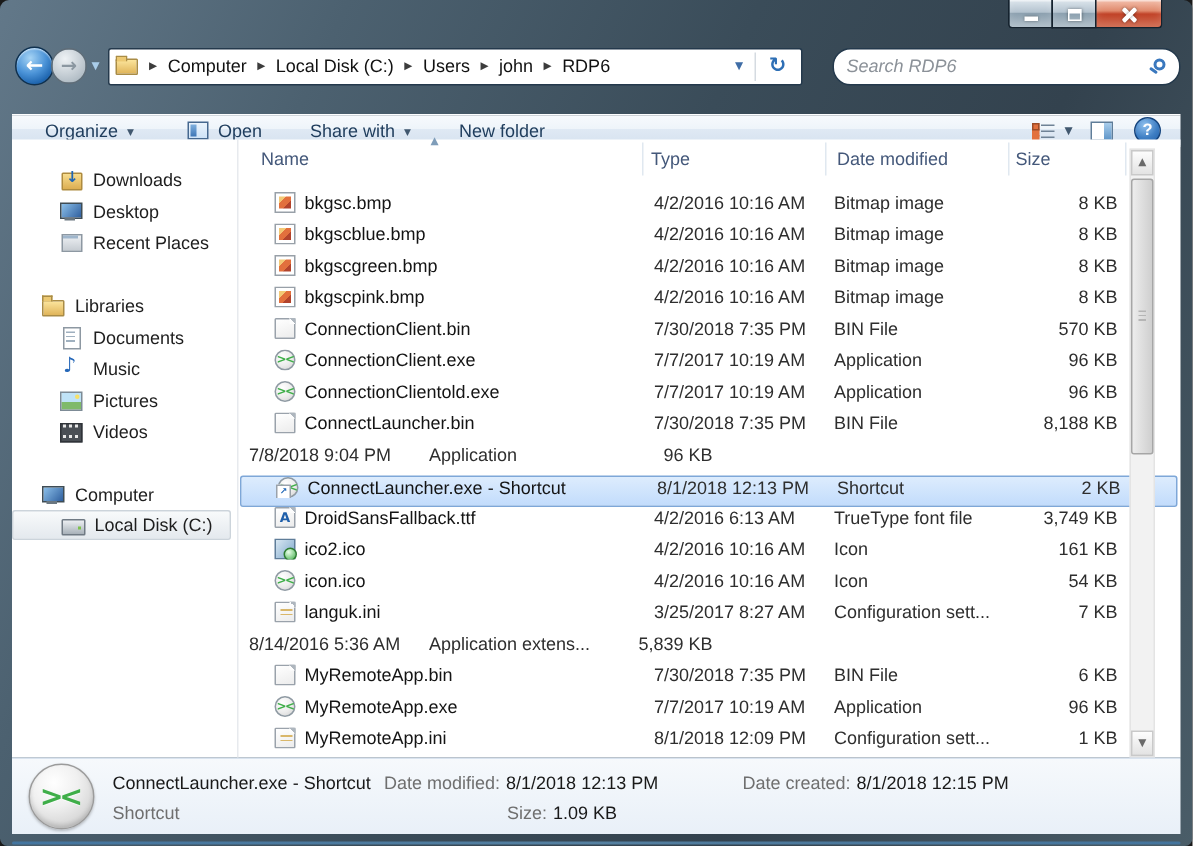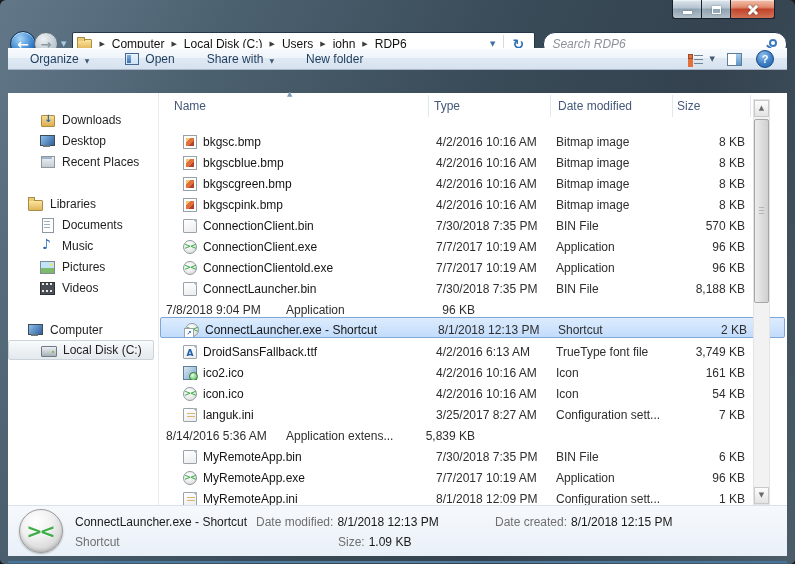--- a/index.html
+++ b/index.html
@@ -33,28 +33,28 @@
   .nav-dd { font-size:7px; color:#a9cdea; margin:0 6px 0 3px; }
   .addressbar { flex:0 0 463px; height:25px; background:#fff; border:1px solid #24394c; border-radius:2px; display:flex; align-items:center; padding:0 2px 0 4px; }
   .addr-folder { width:15px; height:11px; position:relative; background:linear-gradient(#fbe49c,#e0b55a); border:1px solid #a98c46; border-radius:1px; flex:none; }
   .addr-folder::before { content:""; position:absolute; top:-3px; left:-1px; width:6px; height:3px; background:#ecc973; border:1px solid #a98c46; border-bottom:none; border-radius:1px 1px 0 0; }
   .crumb-sep { font-size:7px; color:#3c3c3c; margin:0 7px; }
   .crumb { color:#111; cursor:default; }
   .addr-spacer { flex:1; }
   .addr-dd { font-size:7px; color:#3f6da6; margin:0 8px; }
   .addr-divider { width:1px; height:19px; background:#d5dbe1; }
   .refresh-btn { width:28px; height:23px; display:flex; align-items:center; justify-content:center; color:#2e6fb5; font-size:14px; font-weight:bold; }
-  .searchbox { flex:1; height:25px; margin-left:8px; background:#fff; border:1px solid #24394c; border-radius:12px; position:relative; }
+  .searchbox { flex:1; height:25px; margin-left:20px; background:#fff; border:1px solid #24394c; border-radius:12px; position:relative; }
   .searchbox input { width:100%; height:100%; border:none; outline:none; padding:0 26px 0 8px; font:italic 12px "Liberation Sans","DejaVu Sans",sans-serif; color:#555; background:transparent; }
   .searchbox input::placeholder { font-style:italic; color:#8b9198; }
   .search-glass { position:absolute; right:9px; top:6px; width:8px; height:8px; border:2px solid #3a78be; border-radius:50%; }
   .search-glass::after { content:""; position:absolute; left:-5px; top:5px; width:6px; height:2px; background:#3a78be; transform:rotate(35deg); border-radius:1px; }
 
   
-  .toolbar { position:absolute; top:48px; left:8px; width:779px; height:22px;
+  .toolbar { position:absolute; top:76px; left:8px; width:779px; height:22px;
     background:linear-gradient(#f7fafd 0%, #eef4fa 45%, #dfe9f4 46%, #d6e2ef 100%);
     border-top:1px solid #fdfeff; border-bottom:1px solid #aab6c5; display:flex; align-items:center; color:#1e3c5c; }
   .tb-item { display:flex; align-items:center; height:24px; padding:0 7px; border-radius:2px; cursor:default; }
   .tb-organize { margin-left:15px; }
   .tb-open { margin-left:22px; }
   .tb-share { margin-left:18px; }
   .tb-newfolder { margin-left:18px; }
   .dd { font-size:6px; color:#41586f; margin-left:6px; margin-top:2px; }
   .open-icon { width:14px; height:12px; border:1px solid #46688f; background:linear-gradient(#eaf3fc,#cfe3f7); position:relative; margin-right:6px; }
   .open-icon::before { content:""; position:absolute; left:1px; top:1px; bottom:1px; width:4px; background:linear-gradient(#7fb0df,#3f76b5); }
@@ -109,21 +109,21 @@
   .lheader { position:relative; height:26px; display:flex; color:#44587a; }
   .hcell { height:22px; line-height:22px; margin-top:2px; border-right:1px solid #e0e8f0; white-space:nowrap; overflow:hidden; }
   .sort-glyph { position:absolute; left:128px; top:-3px; font-size:7px; color:#7f9db9; }
   .c-name { flex:0 0 270px; }
   .c-date { flex:0 0 122px; padding-left:7px; }
   .c-type { flex:0 0 122px; padding-left:5px; }
   .c-size { flex:0 0 78px; }
   .hcell.c-name { padding-left:15px; }
   .hcell.c-size { padding-left:4px; }
   .frows { position:absolute; top:35px; left:0; right:0; }
-  .frow { height:21px; display:flex; align-items:flex-end; color:#2e2e2e; }
+  .frow { height:21px; display:flex; align-items:flex-start; color:#2e2e2e; }
   .frow .c-name { display:flex; align-items:center; padding-left:24px; color:#141414; white-space:nowrap; overflow:hidden; }
   .frow .c-size { text-align:right; padding-right:6px; }
   .frow .c-date, .frow .c-type { white-space:nowrap; overflow:hidden; }
   .frow.selected { border:1px solid #7ea7d8; border-radius:2px; margin:0 2px 0 1px; background:linear-gradient(#ddecfd,#c2dcfc); }
   .fname { margin-left:6px; }
 
   
   .fi { width:14px; height:14px; position:relative; flex:none; font-family:"DejaVu Sans",sans-serif; }
   .fi-bmp { background:#fff; border:1px solid #98a0a8; }
   .fi-bmp::after { content:""; position:absolute; inset:2px; background:linear-gradient(135deg,#f3c976 0 30%,#e2703d 30% 65%,#b2432c 65%); }

